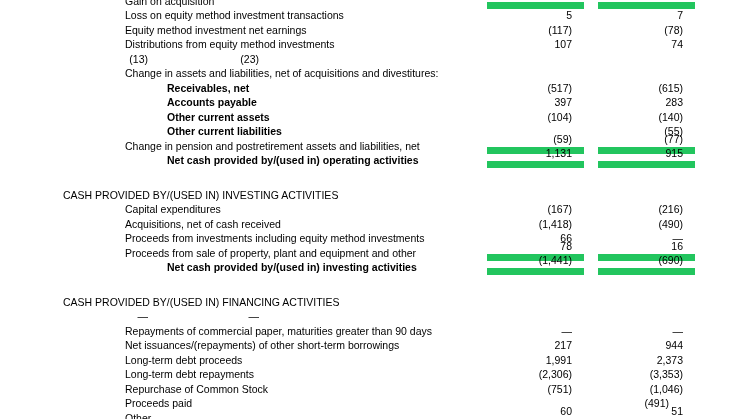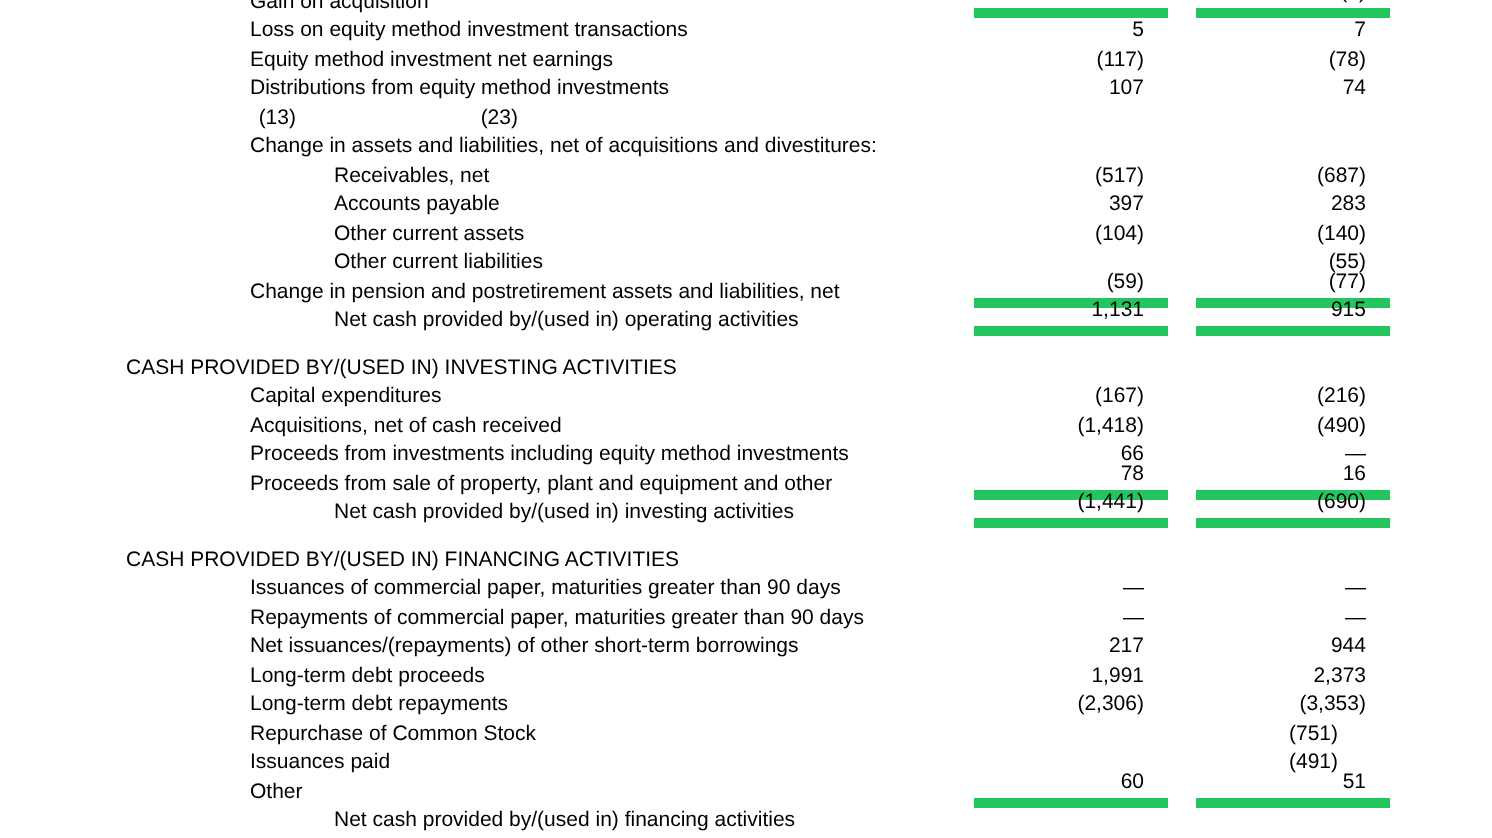--- a/index.html
+++ b/index.html
@@ -12,39 +12,39 @@
     margin-top:-6px;
     padding:0 51px 0 63px;
   }
   .row{
     display:flex;
     align-items:flex-end;
     height:14.5px;
     font-size:10.5px;
     line-height:12px;
   }
-  .row.section{margin-top:9px;}
+  .row.section{margin-top:20px;}
   .lbl{
     flex:1;
     white-space:nowrap;
     overflow:hidden;
     padding-bottom:2px;
   }
   .indent-1 .lbl{padding-left:62px;}
-  .indent-2 .lbl{padding-left:104px;}
+  .indent-2 .lbl{padding-left:104px;font-weight:bold;}
   .val{
     box-sizing:border-box;
     width:97px;
     text-align:right;
     padding-bottom:2px;
     padding-right:12px;
     white-space:nowrap;
   }
   .gap{width:14px;}
-  .rule .val{border-bottom:5px solid #22c55e;}
+  .rule .val{border-bottom:7px solid #22c55e;}
 </style>
 </head>
 <body>
 
 <div id="sheet">
     <div class="row indent-1 rule">
     <div class="lbl">Gain on acquisition</div>
     <div class="val v1">—</div>
     <div class="gap"></div>
     <div class="val v2">(9)</div>
@@ -75,21 +75,21 @@
     <div class="row indent-1">
     <div class="lbl">Change in assets and liabilities, net of acquisitions and divestitures:</div>
     <div class="val v1"></div>
     <div class="gap"></div>
     <div class="val v2"></div>
   </div>
     <div class="row indent-2">
     <div class="lbl">Receivables, net</div>
     <div class="val v1">(517)</div>
     <div class="gap"></div>
-    <div class="val v2">(687)</div>
+    <div class="val v2">(615)</div>
   </div>
     <div class="row indent-2">
     <div class="lbl">Accounts payable</div>
     <div class="val v1">397</div>
     <div class="gap"></div>
     <div class="val v2">283</div>
   </div>
     <div class="row indent-2">
     <div class="lbl">Other current assets</div>
     <div class="val v1">(104)</div>
@@ -149,21 +149,20 @@
     <div class="gap"></div>
     <div class="val v2">(690)</div>
   </div>
     <div class="row indent-0 section">
     <div class="lbl">CASH PROVIDED BY/(USED IN) FINANCING ACTIVITIES</div>
     <div class="val v1"></div>
     <div class="gap"></div>
     <div class="val v2"></div>
   </div>
     <div class="row indent-1">
-    <div class="lbl">Issuances of commercial paper, maturities greater than 90 days</div>
     <div class="val v1">—</div>
     <div class="gap"></div>
     <div class="val v2">—</div>
   </div>
     <div class="row indent-1">
     <div class="lbl">Repayments of commercial paper, maturities greater than 90 days</div>
     <div class="val v1">—</div>
     <div class="gap"></div>
     <div class="val v2">—</div>
   </div>
@@ -182,23 +181,24 @@
     <div class="row indent-1">
     <div class="lbl">Long-term debt repayments</div>
     <div class="val v1">(2,306)</div>
     <div class="gap"></div>
     <div class="val v2">(3,353)</div>
   </div>
     <div class="row indent-1">
     <div class="lbl">Repurchase of Common Stock</div>
     <div class="val v1">(751)</div>
     <div class="gap"></div>
-  </div>
-    <div class="row indent-1">
-    <div class="lbl">Issuances paid</div>
+    <div class="val v2">(1,046)</div>
+  </div>
+    <div class="row indent-1">
+    <div class="lbl">Proceeds paid</div>
     <div class="val v1">(491)</div>
     <div class="gap"></div>
   </div>
     <div class="row indent-1 rule">
     <div class="lbl">Other</div>
     <div class="val v1">60</div>
     <div class="gap"></div>
     <div class="val v2">51</div>
   </div>
     <div class="row indent-2">

